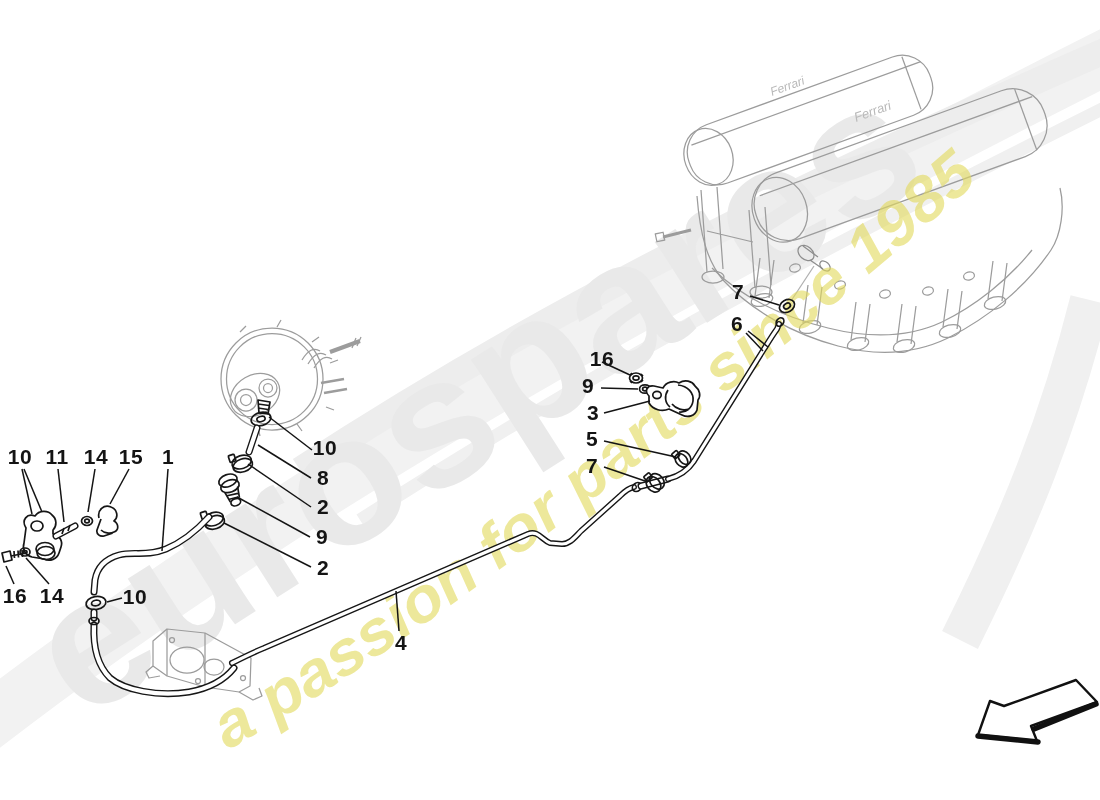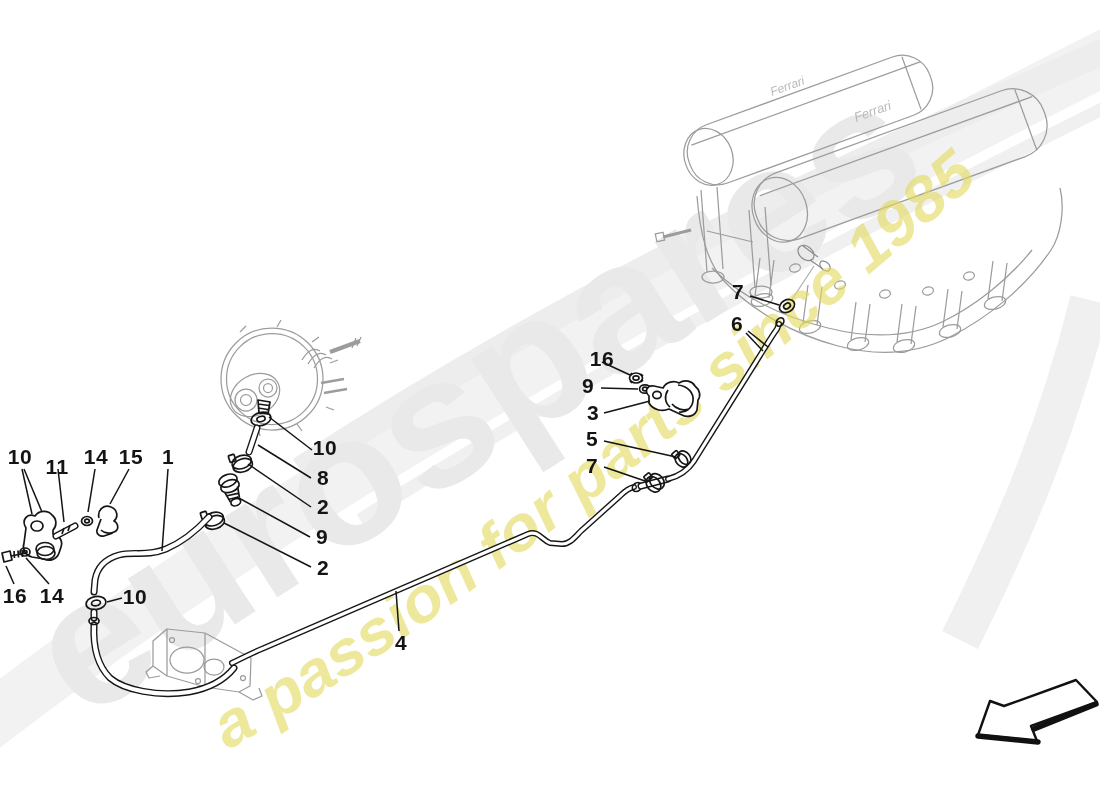--- a/index.html
+++ b/index.html
@@ -261,21 +261,21 @@
       <line x1="601" y1="388" x2="638" y2="389"></line>
       <line x1="604" y1="413" x2="650" y2="401"></line>
       <line x1="604" y1="441" x2="676" y2="457"></line>
       <line x1="604" y1="467" x2="648" y2="482"></line>
       <line x1="750" y1="296" x2="779" y2="305"></line>
       <line x1="746" y1="333" x2="763" y2="351"></line>
       <line x1="748" y1="331" x2="768" y2="347"></line>
     </svg>
   <div id="callout-layer">
       <div class="callout-label" style="left: 20px; top: 457px;">10</div>
-      <div class="callout-label" style="left: 57px; top: 457px; margin-top: 10px;">11</div>
+      <div class="callout-label" style="left: 57px; top: 457px;">11</div>
       <div class="callout-label" style="left: 96px; top: 457px;">14</div>
       <div class="callout-label" style="left: 131px; top: 457px;">15</div>
       <div class="callout-label" style="left: 168px; top: 457px;">1</div>
       <div class="callout-label" style="left: 15px; top: 596px;">16</div>
       <div class="callout-label" style="left: 52px; top: 596px;">14</div>
       <div class="callout-label" style="left: 135px; top: 597px;">10</div>
       <div class="callout-label" style="left: 325px; top: 448px;">10</div>
       <div class="callout-label" style="left: 323px; top: 478px;">8</div>
       <div class="callout-label" style="left: 323px; top: 507px;">2</div>
       <div class="callout-label" style="left: 322px; top: 537px;">9</div>

